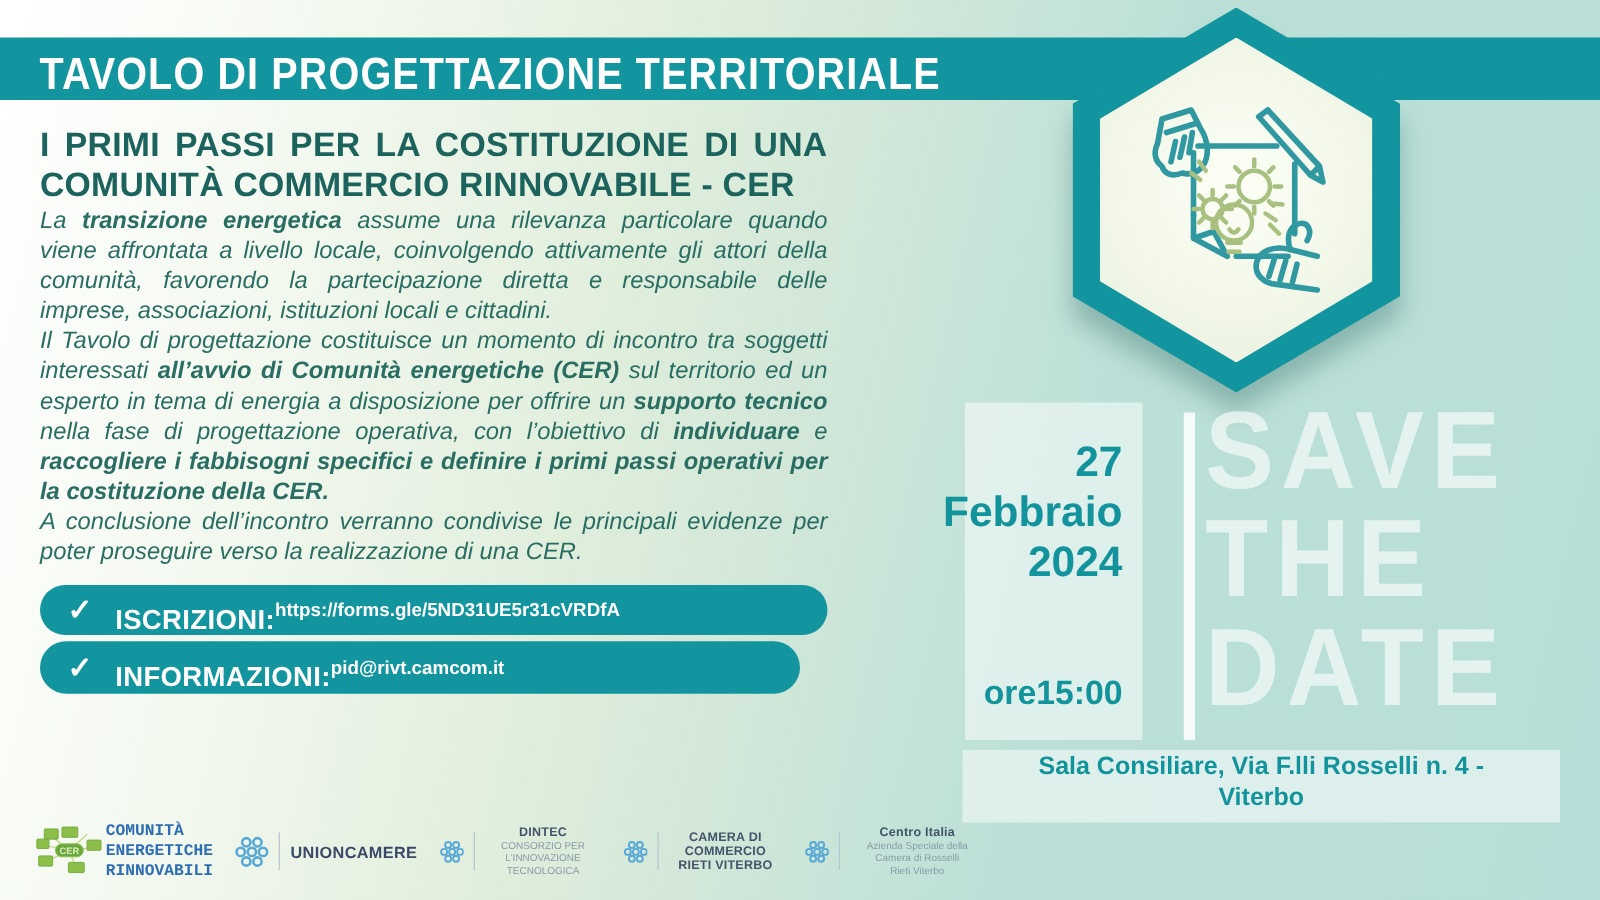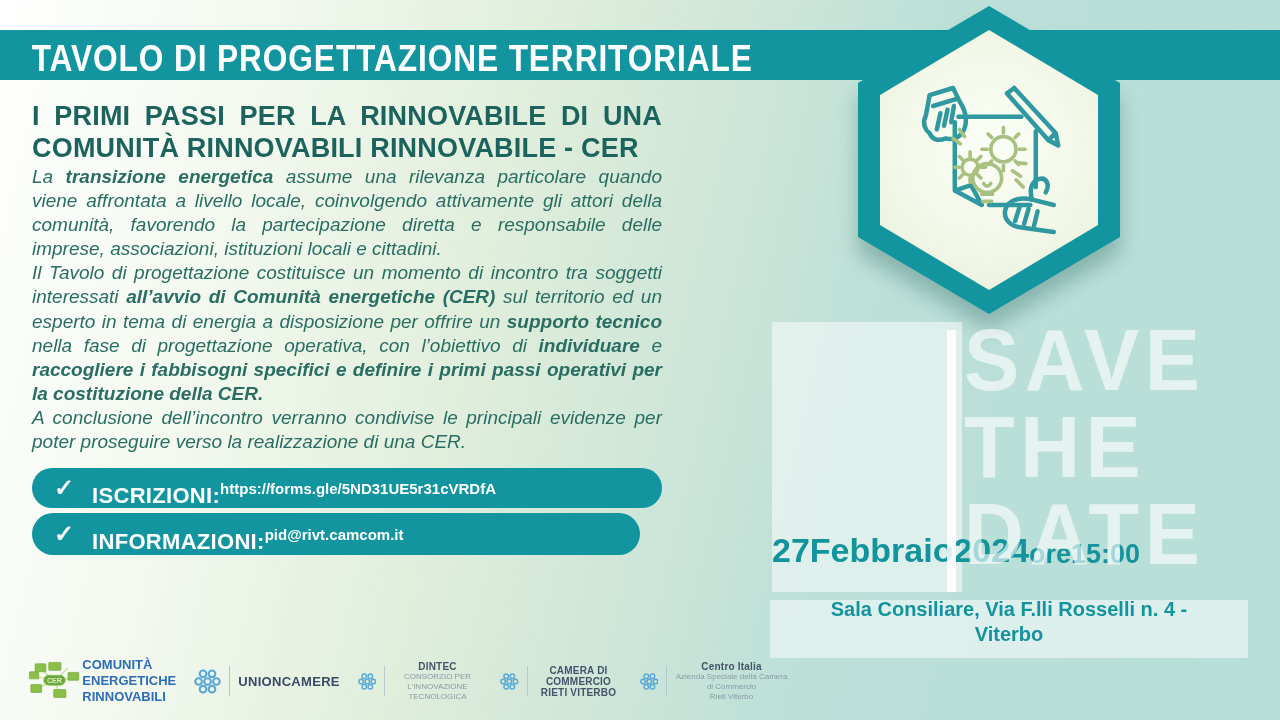--- a/index.html
+++ b/index.html
@@ -48,50 +48,50 @@
     display:flex; align-items:center; background:#12959e; border-radius:24px;
     color:#fff; padding:0 22px; cursor:pointer;
   }
   .pill .check { font-size:24px; font-weight:700; margin-right:18px; }
   .pill .lbl { font-size:22px; font-weight:700; letter-spacing:0.3px;margin-top:16px; }
   .pill .val { font-size:15px; font-weight:700; margin-left:0; }
   .pill1 { width:630px; height:40px; margin-top:14px; }
   .pill2 { width:608px; height:42px; margin-top:5px; }
   
   .date-box {
-    position:absolute; left:772px; top:322px; width:190px; height:270px;
+    position:absolute; left:772px; top:322px; width:142px; height:270px;
     background:rgba(255,255,255,0.5);
-    display:flex; align-items:flex-end;
+    display:flex; flex-direction:column; align-items:flex-end;
     padding:28px 16px 22px 0;
   }
   .date-line { color:#13939c; font-weight:700; font-size:34px; line-height:40px; }
   .time-line { color:#13939c; font-weight:700; font-size:27px; margin-top:auto; }
   .vbar {
     position:absolute; left:947px; top:330px; width:9px; height:262px;
     background:rgba(255,255,255,0.85);
   }
   .std {
     position:absolute; left:964px; top:316px; width:320px;
     color:rgba(255,255,255,0.62); font-weight:800; font-size:88px; line-height:0.99;
     letter-spacing:6px; transform:scaleX(0.94); transform-origin:left top;
     user-select:none;
   }
   .addr-box {
     position:absolute; left:770px; top:600px; width:478px; height:58px;
     background:rgba(255,255,255,0.5);
-    display:flex; align-items:flex-end; justify-content:center; text-align:center;
-    padding:11px 30px;
+    display:flex; align-items:flex-start; justify-content:center; text-align:center;
+    padding:1px 30px;
   }
   .addr-box .addr { color:#13939c; font-weight:700; font-size:20px; line-height:1.25; }
   
   .footer {
     position:absolute; left:28px; top:648px; width:760px; height:66px;
     display:flex; align-items:center;
   }
-  .cer-text { margin-left:0; color:#2e6db4; font-weight:700; font-size:13px; line-height:1.25; }
+  .cer-text { margin-left:0; color:#2e6db4; font-weight:700; font-size:13px; line-height:1.25;font-family:Liberation Mono, monospace; }
   .lg-group { display:flex; align-items:center; margin-left:18px; }
   .lg-div { width:1px; height:30px; background:#b9c6d2; margin:0 8px; }
   .lg-name { color:#3a4a66; font-weight:700; font-size:13px; letter-spacing:0.3px; }
   .lg-name-sm { color:#44546a; font-weight:700; font-size:10px; letter-spacing:0.2px; }
   .lg-sub { color:#8a9aa8; font-size:8px; line-height:1.25; }
   .lg-block { display:flex; flex-direction:column; justify-content:center;text-align:center; }
 </style>
 </head>
 <body>
 
@@ -141,22 +141,22 @@
           <circle cx="98" cy="120" r="16"></circle>
           <path d="M92 138 h12 M93 146 h10 M94 126 q4 6 8 0"></path>
           <path d="M68 82 l-8 -6 M73 74 l-6 -8 M126 112 l9 6 M130 122 l8 8 M131 103 l10 1"></path>
         </g>
       </svg>
     </div>
   </div>
 
   <div class="left-col">
     <div class="heading">
-      <div class="l1">I PRIMI PASSI PER LA RINNOVABILE DI UNA</div>
-      <div class="l2">COMUNITÀ RINNOVABILI RINNOVABILE - CER</div>
+      <div class="l1">I PRIMI PASSI PER LA COSTITUZIONE DI UNA</div>
+      <div class="l2">COMUNITÀ COMMERCIO RINNOVABILE - CER</div>
     </div>
 
     <p class="para"><span>La </span><b>transizione energetica</b><span> assume una rilevanza particolare quando viene affrontata a livello locale, coinvolgendo attivamente gli attori della comunità, favorendo la partecipazione diretta e responsabile delle imprese, associazioni, istituzioni locali e cittadini.</span></p>
     <p class="para"><span>Il Tavolo di progettazione costituisce un momento di incontro tra soggetti interessati </span><b>all’avvio di Comunità energetiche (CER)</b><span> sul territorio ed un esperto in tema di energia a disposizione per offrire un </span><b>supporto tecnico</b><span> nella fase di progettazione operativa, con l’obiettivo di </span><b>individuare</b><span> e </span><b>raccogliere i fabbisogni specifici e definire i primi passi operativi per la costituzione della CER.</b></p>
     <p class="para"><span>A conclusione dell’incontro verranno condivise le principali evidenze per poter proseguire verso la realizzazione di una CER.</span></p>
 
     <div class="pill pill1">
       <span class="check">✓</span>
       <span class="lbl">ISCRIZIONI:</span>
       <span class="val">https://forms.gle/5ND31UE5r31cVRDfA</span>
@@ -237,19 +237,19 @@
       </div>
     </div>
 
     <div class="lg-group">
       <svg width="27" height="27" viewBox="0 0 26 26">
           <use href="#swirl"></use>
         </svg>
       <div class="lg-div"></div>
       <div class="lg-block">
         <div class="lg-name-sm">Centro Italia</div>
-        <div class="lg-sub">Azienda Speciale della Camera di Commercio</div>
+        <div class="lg-sub">Azienda Speciale della Camera di Rosselli</div>
         <div class="lg-sub">Rieti Viterbo</div>
       </div>
     </div>
   </div>
 
 </div>
 
 </body></html>

